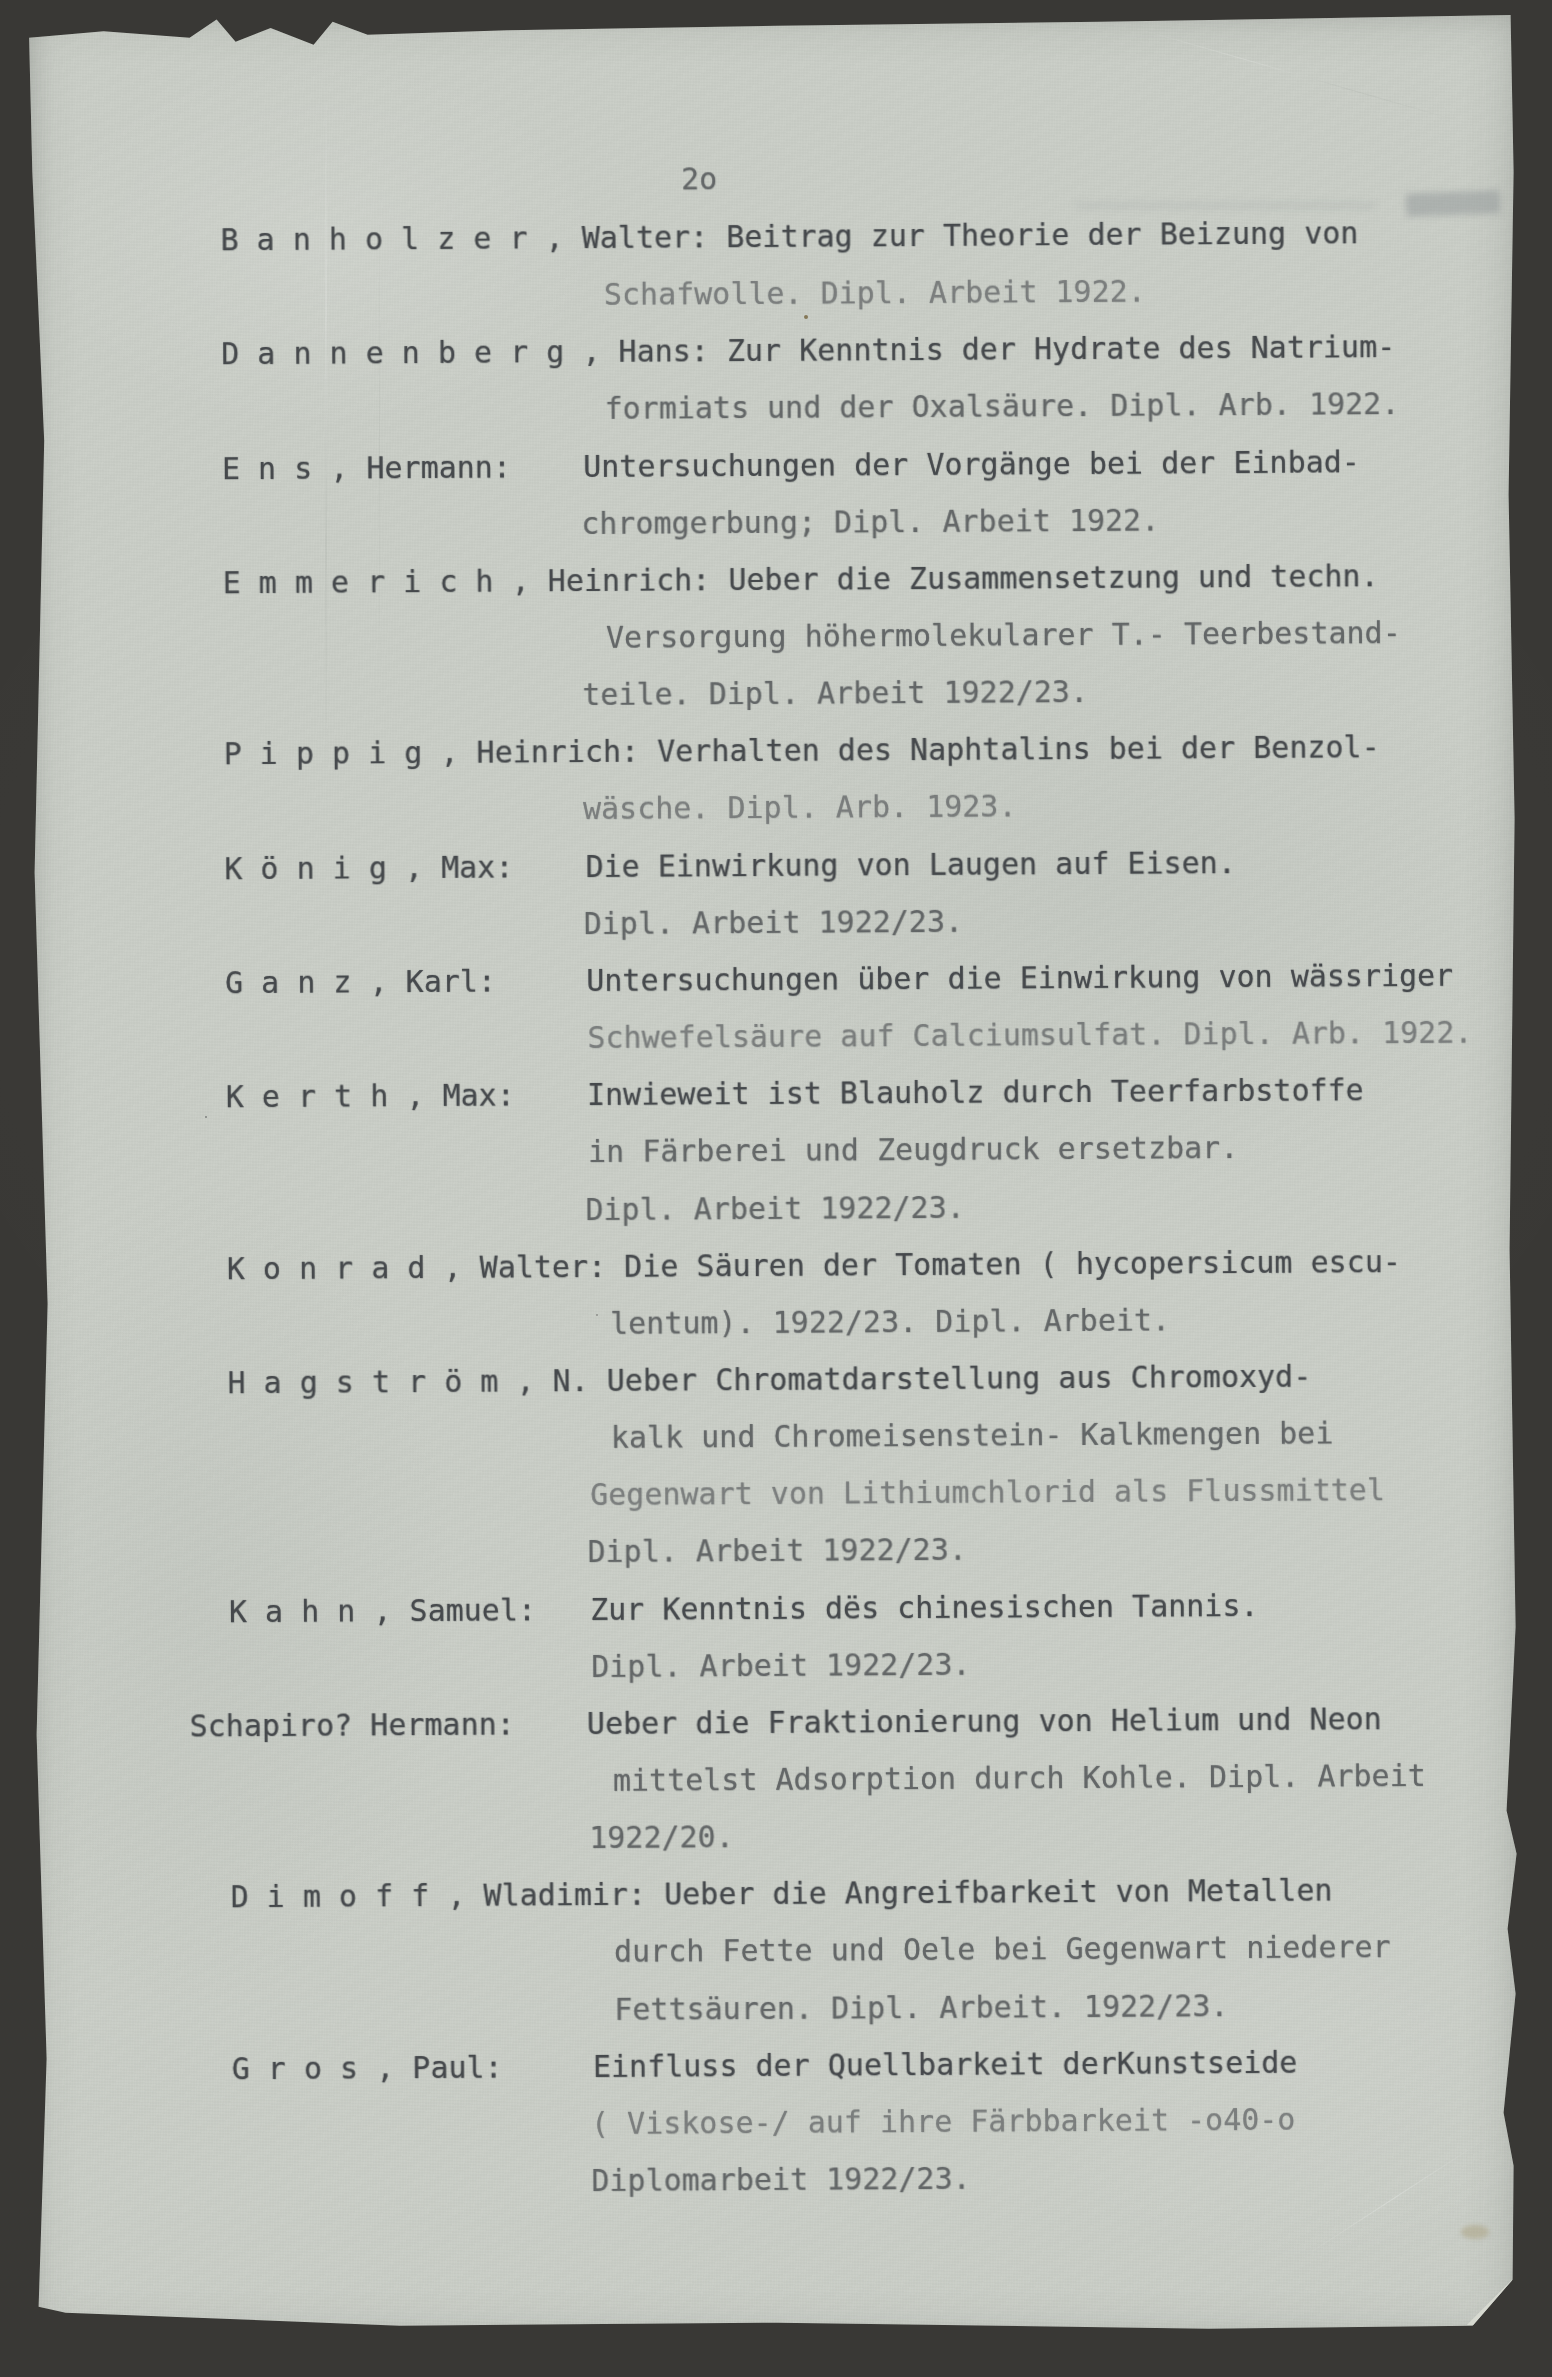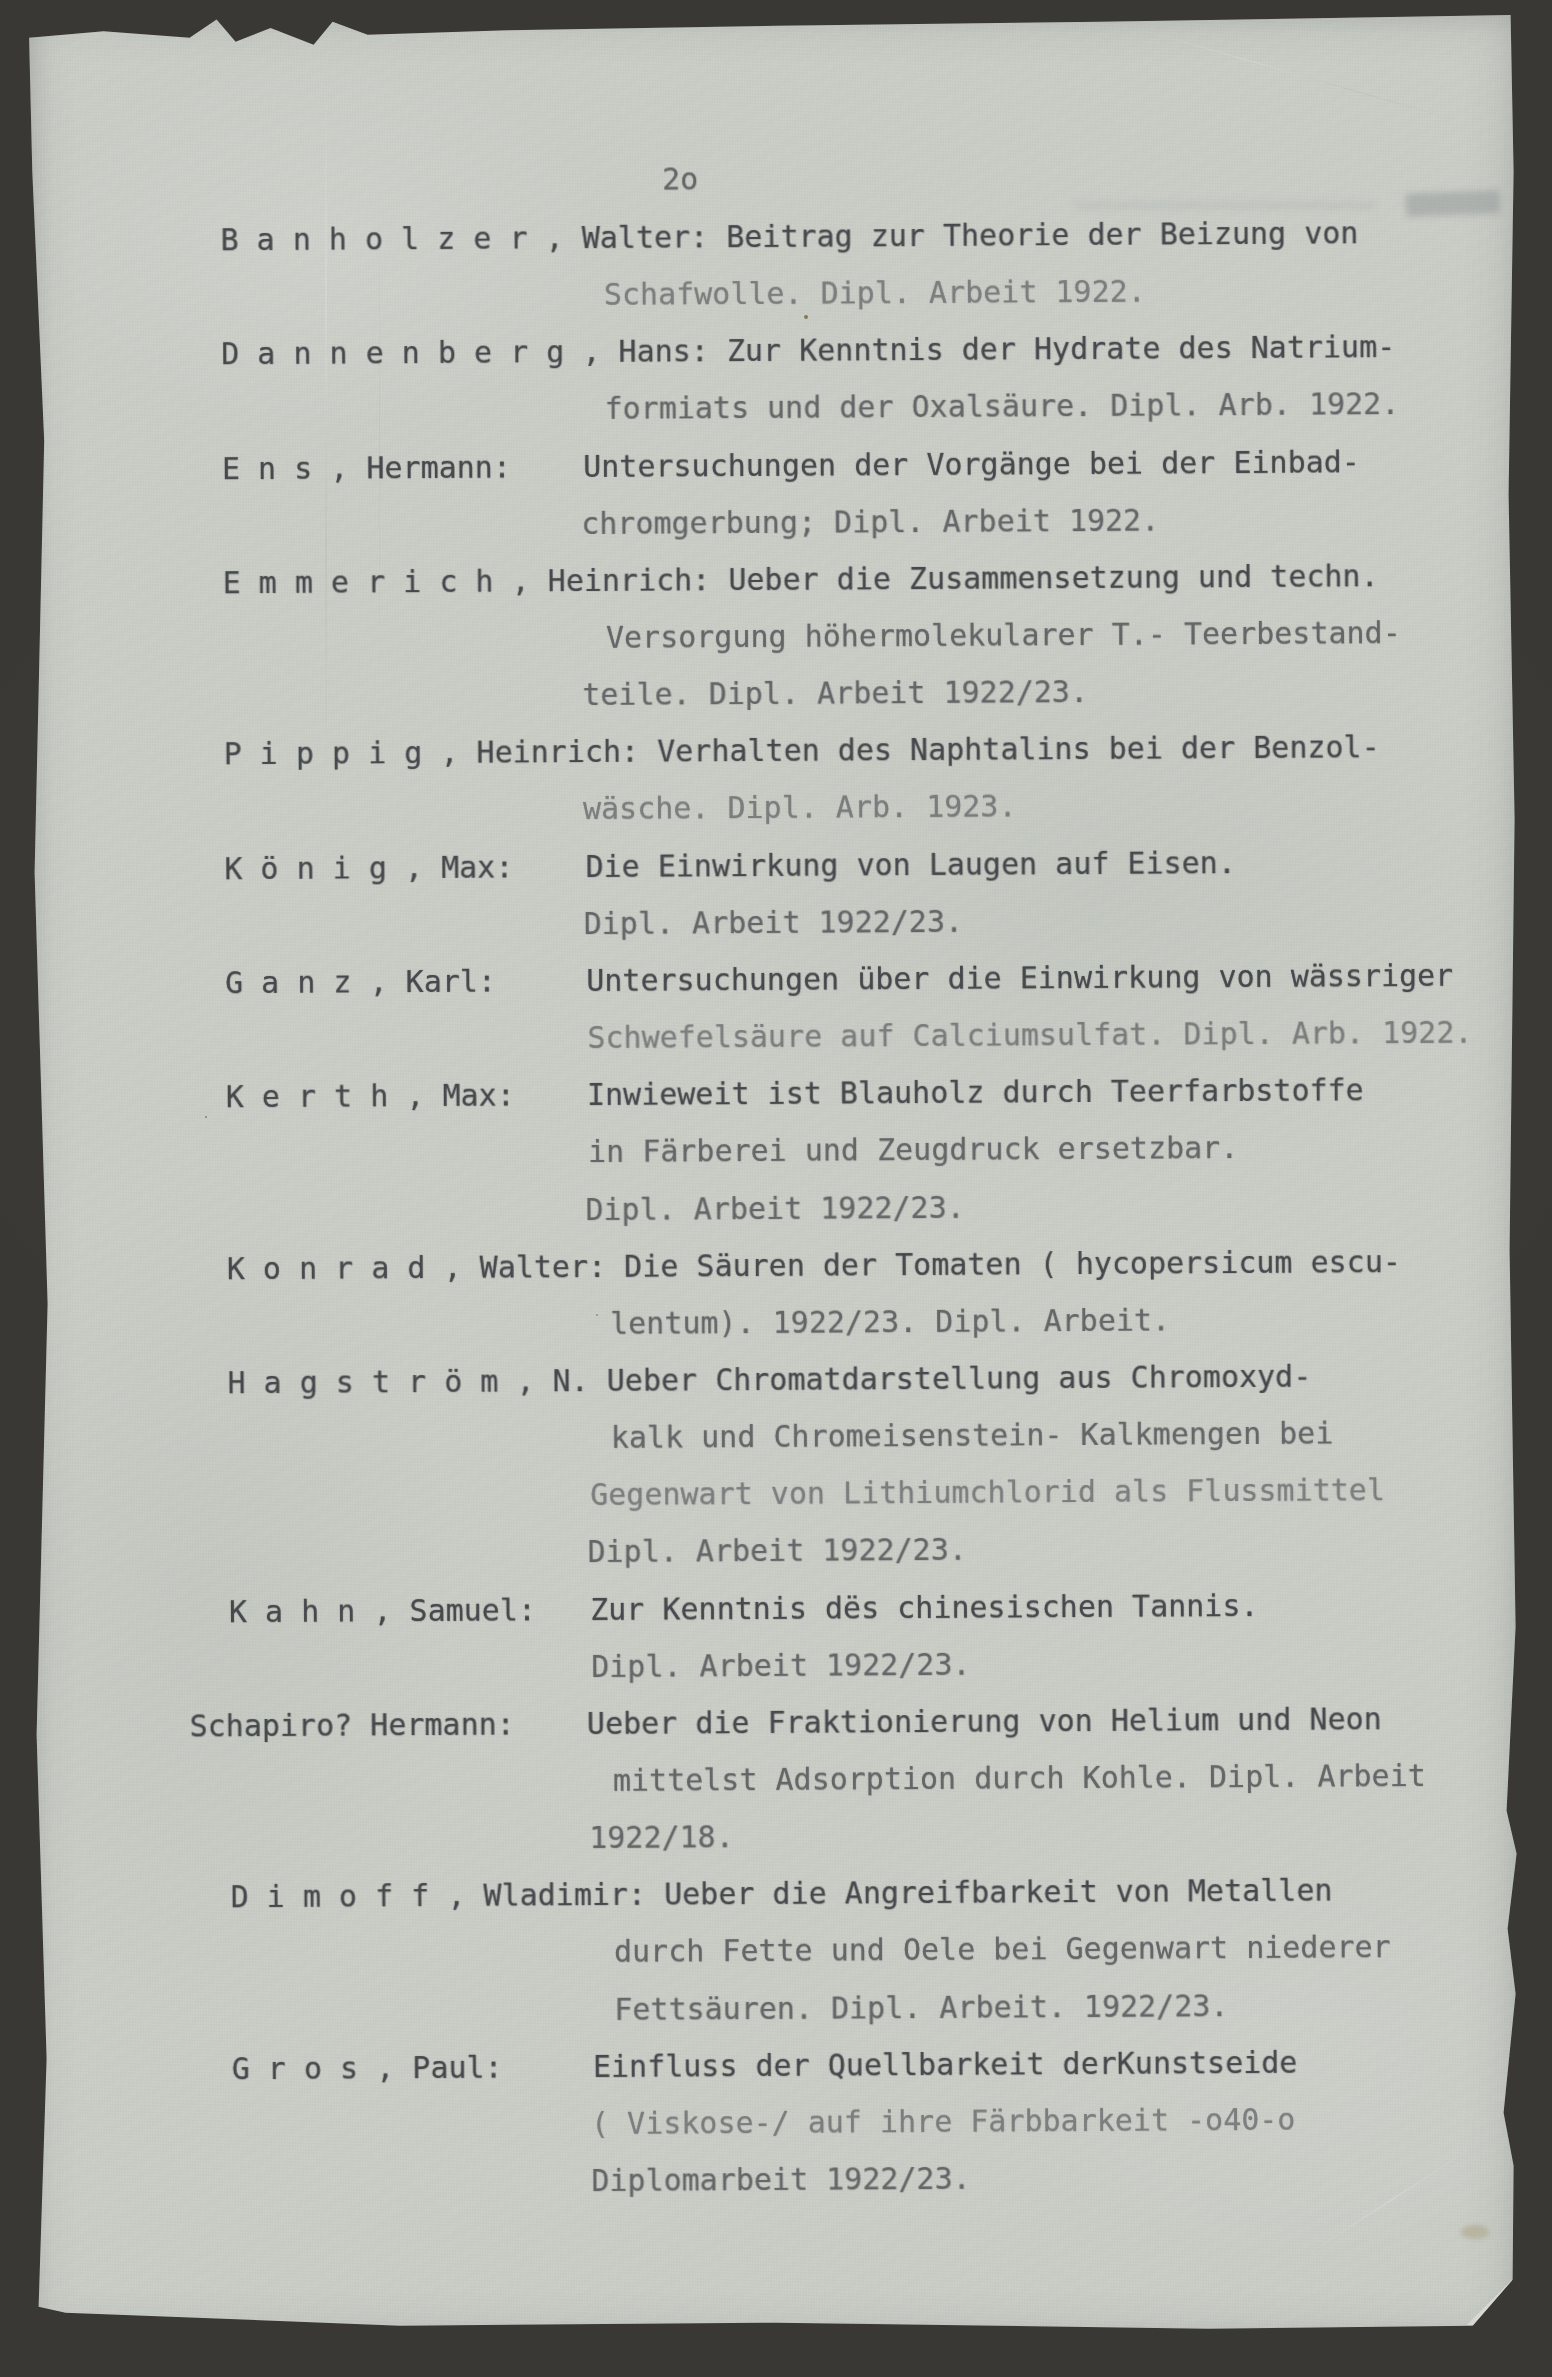--- a/index.html
+++ b/index.html
@@ -87,21 +87,21 @@
   <div class="stamp-smudge"></div>
   <div class="smear"></div>
   <div class="speck s1"></div>
   <div class="speck s2"></div>
   <div class="speck s3"></div>
   <div class="stain"></div>
   <div class="fold-corner"></div>
 </div>
 
 <div class="text-layer">
-  <div class="tl m" style="left:668px;top:163px">2o</div>
+  <div class="tl m" style="left:687px;top:163px">2o</div>
   <div class="tl d" style="left:226px;top:221px">B a n h o l z e r , Walter: Beitrag zur Theorie der Beizung von</div>
   <div class="tl l" style="left:609px;top:278px">Schafwolle. Dipl. Arbeit 1922.</div>
   <div class="tl d" style="left:226px;top:335px">D a n n e n b e r g , Hans: Zur Kenntnis der Hydrate des Natrium-</div>
   <div class="tl m" style="left:609px;top:392px">formiats und der Oxalsäure. Dipl. Arb. 1922.</div>
   <div class="tl d" style="left:226px;top:450px">E n s , Hermann:    Untersuchungen der Vorgänge bei der Einbad-</div>
   <div class="tl m" style="left:585px;top:507px">chromgerbung; Dipl. Arbeit 1922.</div>
   <div class="tl d" style="left:226px;top:564px">E m m e r i c h , Heinrich: Ueber die Zusammensetzung und techn.</div>
   <div class="tl m" style="left:609px;top:621px">Versorgung höhermolekularer T.- Teerbestand-</div>
   <div class="tl m" style="left:585px;top:678px">teile. Dipl. Arbeit 1922/23.</div>
   <div class="tl d" style="left:226px;top:735px">P i p p i g , Heinrich: Verhalten des Naphtalins bei der Benzol-</div>
@@ -116,21 +116,21 @@
   <div class="tl d" style="left:226px;top:1250px">K o n r a d , Walter: Die Säuren der Tomaten ( hycopersicum escu-</div>
   <div class="tl m" style="left:609px;top:1307px">lentum). 1922/23. Dipl. Arbeit.</div>
   <div class="tl d" style="left:226px;top:1364px">H a g s t r ö m , N. Ueber Chromatdarstellung aus Chromoxyd-</div>
   <div class="tl m" style="left:609px;top:1421px">kalk und Chromeisenstein- Kalkmengen bei</div>
   <div class="tl l" style="left:588px;top:1478px">Gegenwart von Lithiumchlorid als Flussmittel</div>
   <div class="tl m" style="left:585px;top:1535px">Dipl. Arbeit 1922/23.</div>
   <div class="tl d" style="left:226px;top:1593px">K a h n , Samuel:   Zur Kenntnis dës chinesischen Tannis.</div>
   <div class="tl m" style="left:588px;top:1650px">Dipl. Arbeit 1922/23.</div>
   <div class="tl d" style="left:186px;top:1707px">Schapiro? Hermann:    Ueber die Fraktionierung von Helium und Neon</div>
   <div class="tl m" style="left:609px;top:1764px">mittelst Adsorption durch Kohle. Dipl. Arbeit</div>
-  <div class="tl m" style="left:585px;top:1821px">1922/18.</div>
+  <div class="tl m" style="left:585px;top:1821px">1922/20.</div>
   <div class="tl d" style="left:226px;top:1878px">D i m o f f , Wladimir: Ueber die Angreifbarkeit von Metallen</div>
   <div class="tl m" style="left:609px;top:1935px">durch Fette und Oele bei Gegenwart niederer</div>
   <div class="tl m" style="left:609px;top:1993px">Fettsäuren. Dipl. Arbeit. 1922/23.</div>
   <div class="tl d" style="left:226px;top:2050px">G r o s , Paul:     Einfluss der Quellbarkeit derKunstseide</div>
   <div class="tl l" style="left:585px;top:2107px">( Viskose-/ auf ihre Färbbarkeit -o40-o</div>
   <div class="tl m" style="left:585px;top:2164px">Diplomarbeit 1922/23.</div>
 </div>
 
 
 </body></html>

